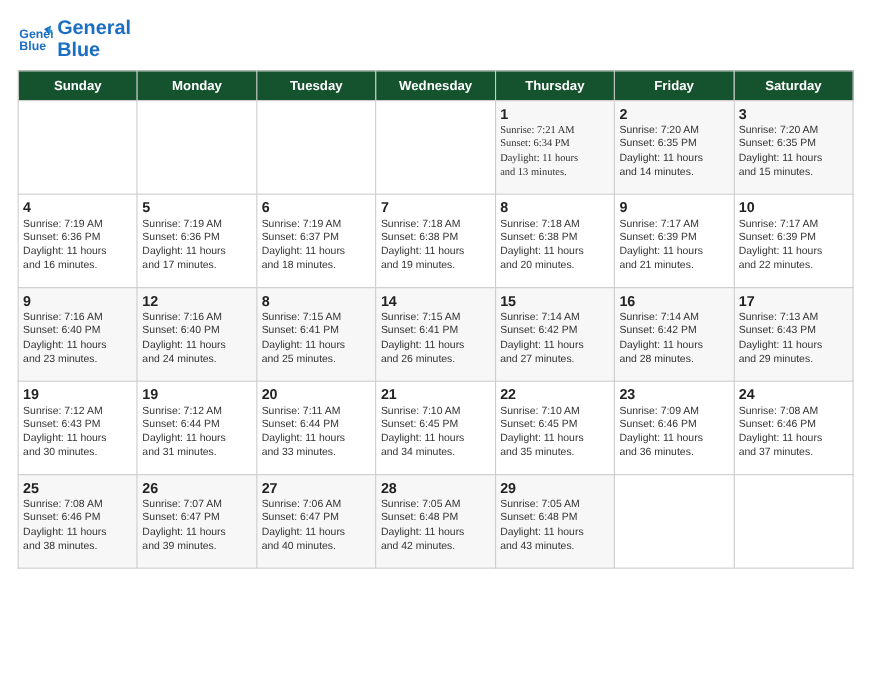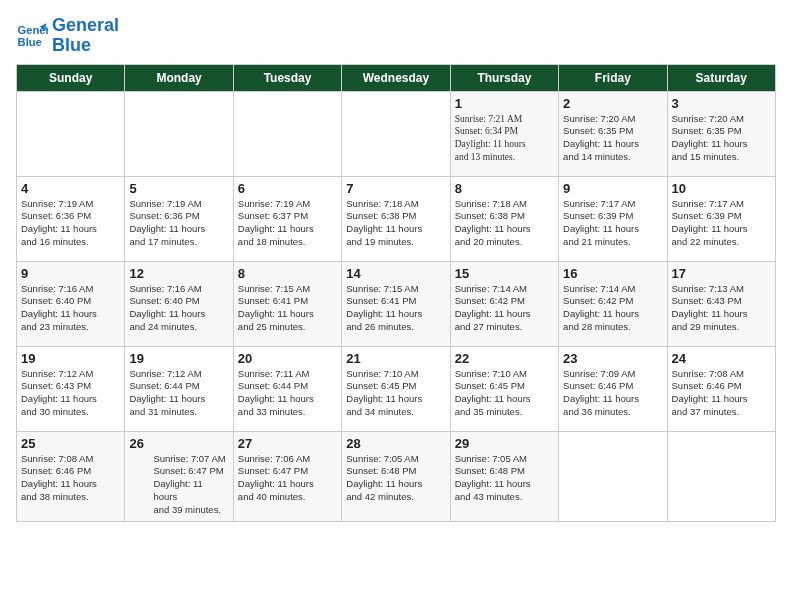--- a/index.html
+++ b/index.html
@@ -307,21 +307,21 @@
       <tr>
         <td>
           <div class="day-num">25</div>
           <div class="day-info" style="white-space: pre-line;">Sunrise: 7:08 AM
 Sunset: 6:46 PM
 Daylight: 11 hours
 and 38 minutes.</div>
         </td>
         <td>
           <div class="day-num">26</div>
-          <div class="day-info" style="white-space: pre-line; margin-left: 24px;">Sunrise: 7:07 AM
+          <div class="day-info" style="white-space: pre-line;">Sunrise: 7:07 AM
 Sunset: 6:47 PM
 Daylight: 11 hours
 and 39 minutes.</div>
         </td>
         <td>
           <div class="day-num">27</div>
           <div class="day-info" style="white-space: pre-line;">Sunrise: 7:06 AM
 Sunset: 6:47 PM
 Daylight: 11 hours
 and 40 minutes.</div>

